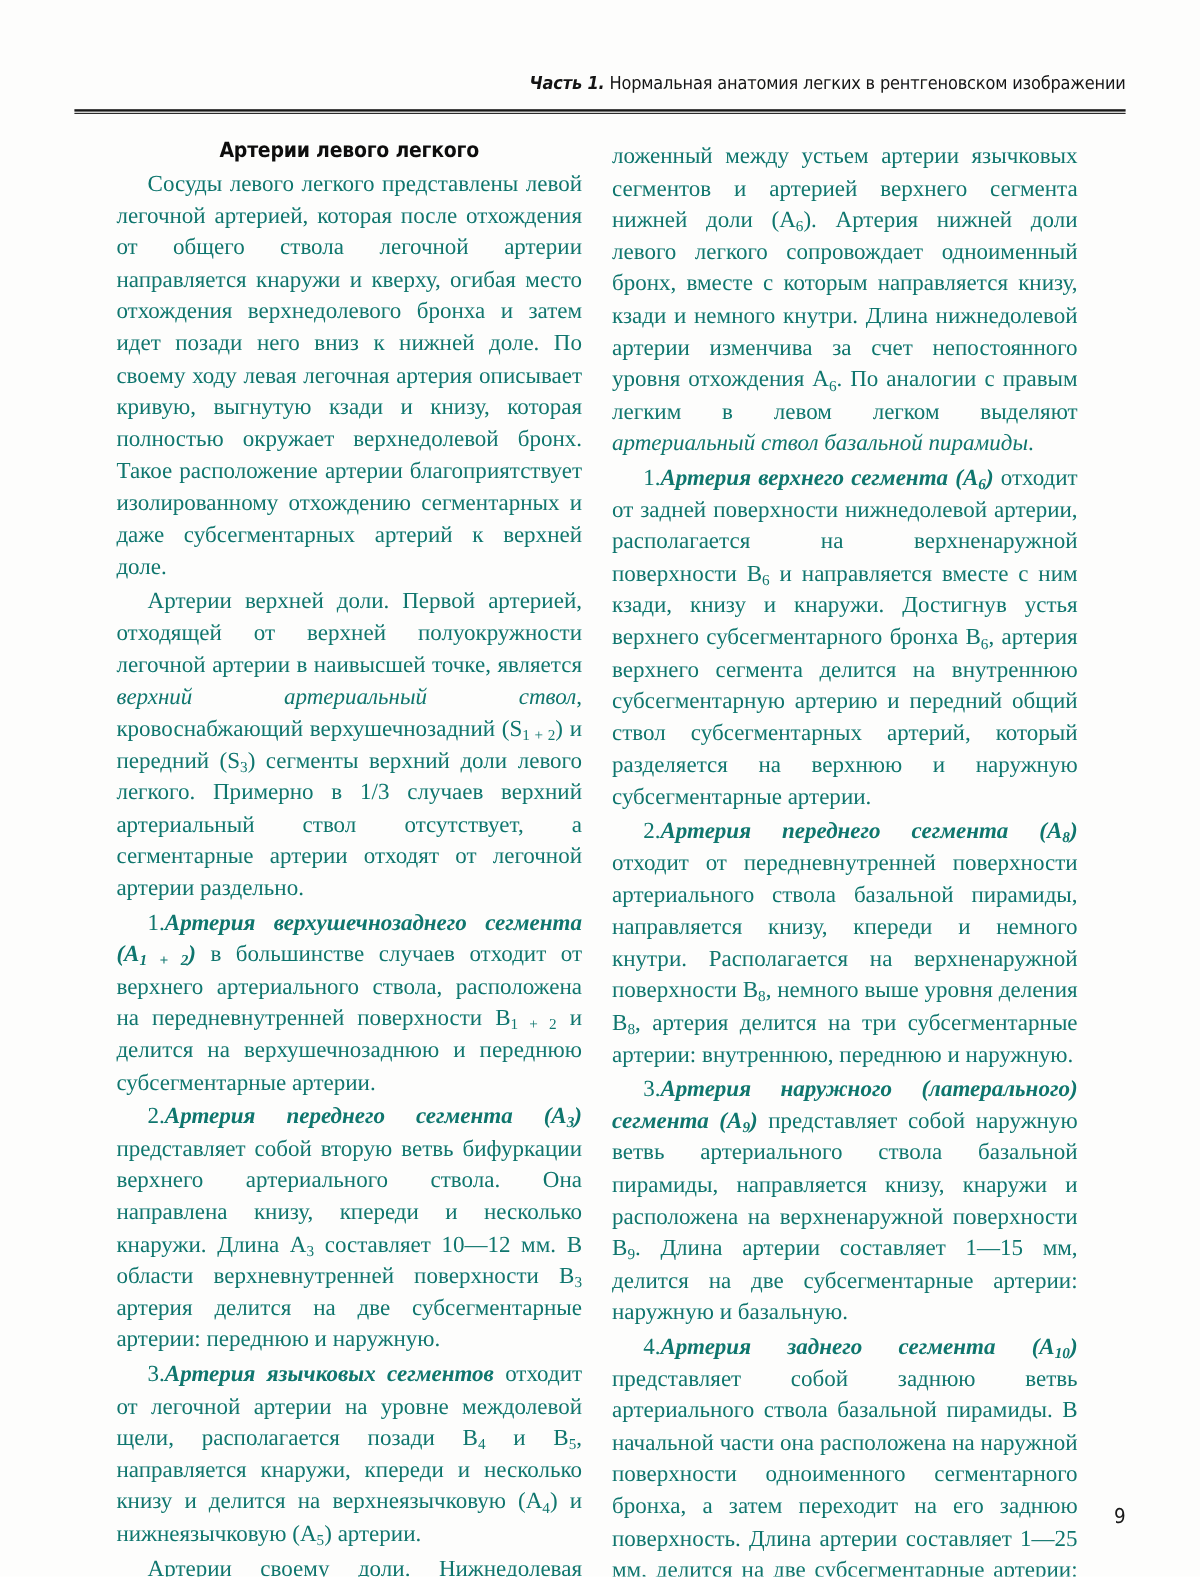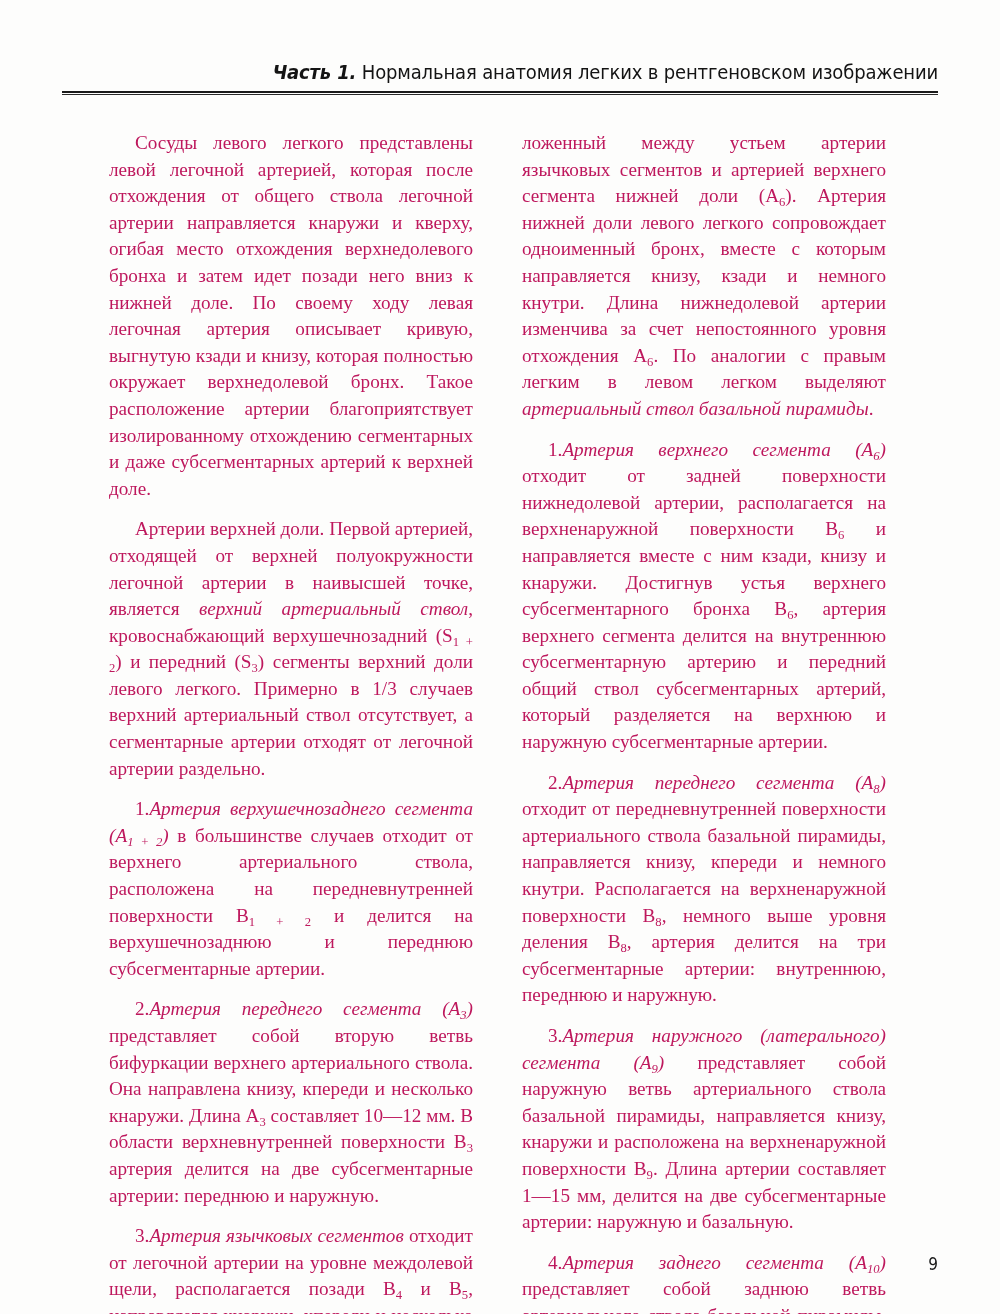--- a/index.html
+++ b/index.html
@@ -22,21 +22,21 @@
   }
 
   
   #running-head {
     position: absolute;
     left: 62px;
     top: 60px;
     width: 876px;
     text-align: right;
     font-family: "DejaVu Sans Condensed", "Liberation Sans Narrow", "Liberation Sans", sans-serif;
-    font-size: 20px;
+    font-size: 15px;
     letter-spacing: -0.15px;
     white-space: nowrap;
     color: #141414;
   }
   #running-head .part {
     font-weight: bold;
     font-style: italic;
   }
   #head-rule {
     position: absolute;
@@ -78,41 +78,41 @@
     font-weight: bold;
     font-size: 17.5px;
     text-align: center;
     letter-spacing: -0.2px;
     margin: 0 0 5px 0;
     color: #0d0d0d;
   }
 
   
   p.para {
-    margin: 14px;
+    margin: 2px;
     font-size: 19.2px;
     line-height: 26.6px;
     text-align: justify;
     text-justify: inter-word;
     text-indent: 26px;
     hyphens: manual;
-    color: #be185d;
+    color: #0f766e;
   }
   p.para.no-indent {
     text-indent: 0;
   }
   p.numbered {
     text-indent: 26px;
   }
   b.run-in {
     font-weight: normal;
   }
   i.run-in-ital {
     font-style: italic;
-    font-weight: normal;
+    font-weight: bold;
   }
   i.ital {
     font-style: italic;
   }
   .num {
     font-weight: normal;
   }
   sub {
     font-size: 0.66em;
     line-height: 0;
@@ -141,20 +141,21 @@
   <div id="head-rule">
     <div class="thick"></div>
     <div class="gap"></div>
     <div class="thin"></div>
   </div>
 
   <div id="columns">
 
     <div class="column">
 
+      <h2 class="section-title">Артерии левого легкого</h2>
 
       <p class="para"><span>Сосуды левого легкого представлены левой легочной артерией, которая после отхождения от общего ствола легочной артерии направляется кнаружи и кверху, огибая место отхождения верхнедолевого бронха и затем идет позади него вниз к нижней доле. По своему ходу левая легочная артерия описывает кривую, выгнутую кзади и книзу, которая полностью окружает верхнедолевой бронх. Такое расположение артерии благоприятствует изолированному отхождению сегментарных и даже субсегментарных артерий к верхней доле.</span></p>
 
       <p class="para"><b class="run-in">Артерии верхней доли.</b><span> Первой артерией, отходящей от верхней полуокружности легочной артерии в наивысшей точке, является </span><i class="ital">верхний артериальный ствол</i><span>, кровоснабжающий верхушечнозадний (S</span><sub>1 + 2</sub><span>) и передний (S</span><sub>3</sub><span>) сегменты верхний доли левого легкого. Примерно в 1/3 случаев верхний артериальный ствол отсутствует, а сегментарные артерии отходят от легочной артерии раздельно.</span></p>
 
       <p class="para numbered"><span class="num">1.</span><i class="run-in-ital">Артерия верхушечнозаднего сегмента (A</i><i class="run-in-ital"><sub>1 + 2</sub></i><i class="run-in-ital">)</i><span> в большинстве случаев отходит от верхнего артериального ствола, расположена на передневнутренней поверхности B</span><sub>1 + 2</sub><span> и делится на верхушечнозаднюю и переднюю субсегментарные артерии.</span></p>
 
       <p class="para numbered"><span class="num">2.</span><i class="run-in-ital">Артерия переднего сегмента (A</i><i class="run-in-ital"><sub>3</sub></i><i class="run-in-ital">)</i><span> представляет собой вторую ветвь бифуркации верхнего артериального ствола. Она направлена книзу, кпереди и несколько кнаружи. Длина A</span><sub>3</sub><span> составляет 10—12 мм. В области верхневнутренней поверхности B</span><sub>3</sub><span> артерия делится на две субсегментарные артерии: переднюю и наружную.</span></p>
 
       <p class="para numbered"><span class="num">3.</span><i class="run-in-ital">Артерия язычковых сегментов</i><span> отходит от легочной артерии на уровне междолевой щели, располагается позади B</span><sub>4</sub><span> и B</span><sub>5</sub><span>, направляется кнаружи, кпереди и несколько книзу и делится на верхнеязычковую (A</span><sub>4</sub><span>) и нижнеязычковую (A</span><sub>5</sub><span>) артерии.</span></p>

